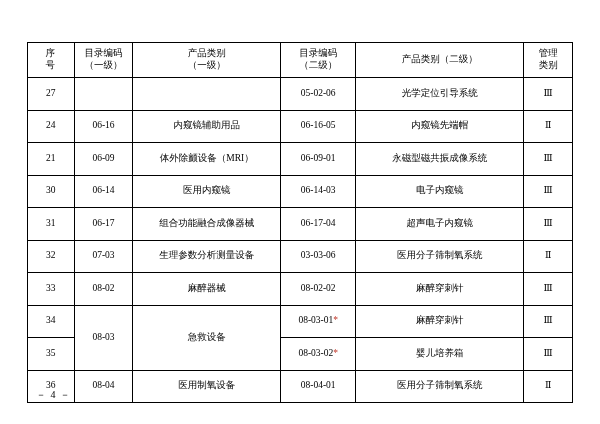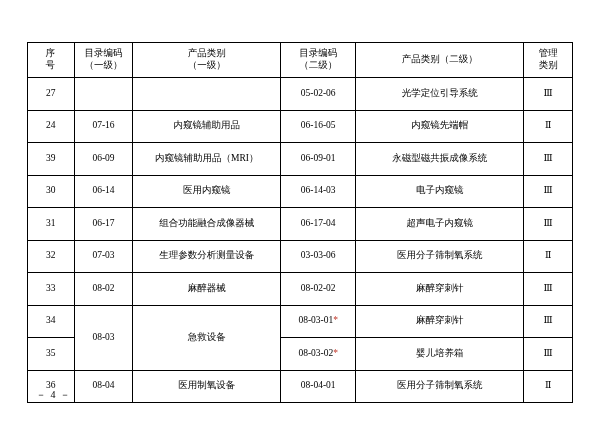--- a/index.html
+++ b/index.html
@@ -121,31 +121,31 @@
           <td>27</td>
           <td></td>
           <td></td>
           <td><span>05-02-06</span><span class="asterisk"></span></td>
           <td>光学定位引导系统</td>
           <td class="mgmt">Ⅲ</td>
         </tr>
 
         <tr>
           <td>24</td>
-          <td>07-16</td>
+          <td>06-16</td>
           <td>内窥镜辅助用品</td>
           <td><span>06-16-05</span><span class="asterisk"></span></td>
           <td>内窥镜先端帽</td>
           <td class="mgmt">Ⅱ</td>
         </tr>
 
         <tr>
-          <td>39</td>
+          <td>21</td>
           <td>06-09</td>
-          <td>内窥镜辅助用品（MRI）</td>
+          <td>体外除颤设备（MRI）</td>
           <td><span>06-09-01</span><span class="asterisk"></span></td>
           <td>永磁型磁共振成像系统</td>
           <td class="mgmt">Ⅲ</td>
         </tr>
 
         <tr>
           <td>30</td>
           <td>06-14</td>
           <td>医用内窥镜</td>
           <td><span>06-14-03</span><span class="asterisk"></span></td>

